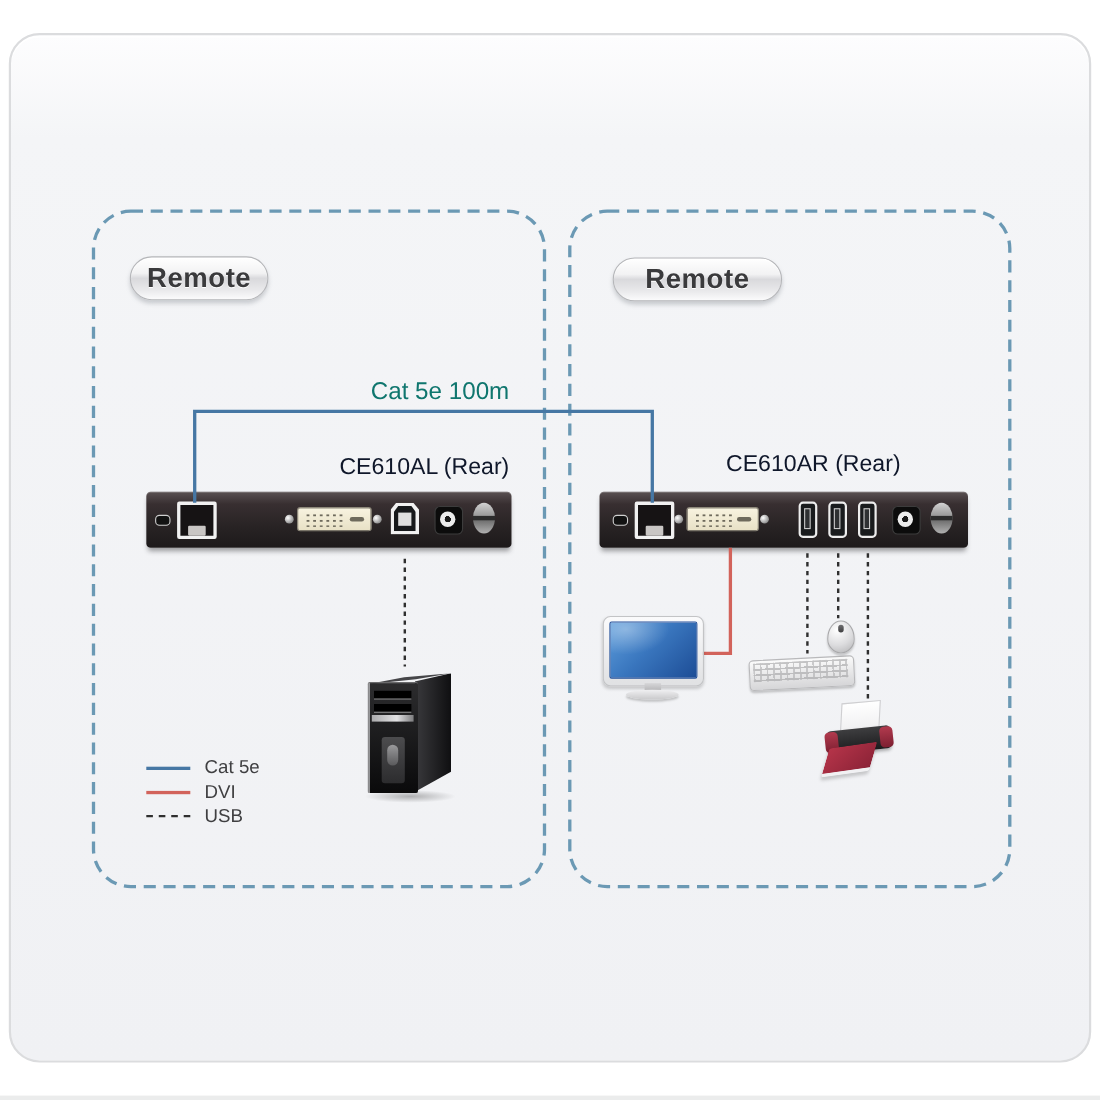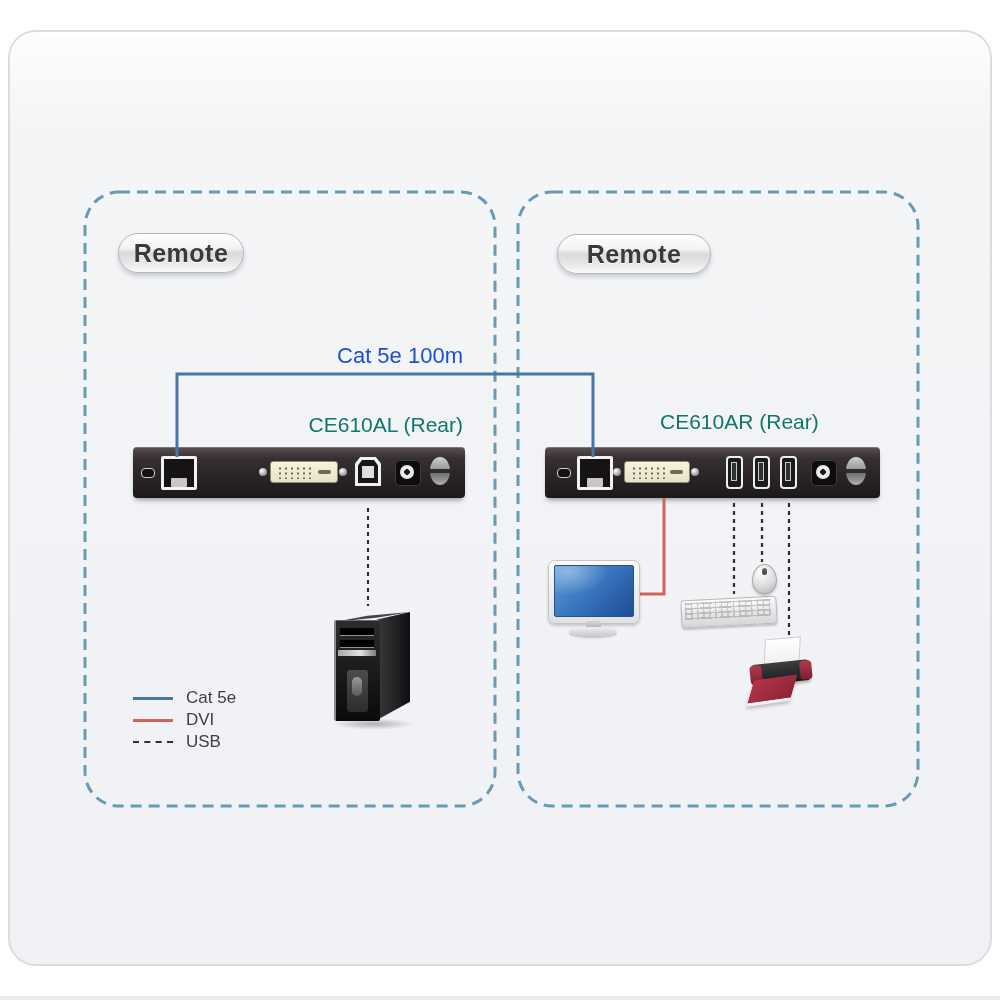--- a/index.html
+++ b/index.html
@@ -28,22 +28,22 @@
     background:linear-gradient(180deg,#ffffff 0%,#f2f2f3 38%,#d9d9dc 50%,#e9e9eb 78%,#fbfbfc 100%);
     border:1px solid #b5b6b9;
     box-shadow:0 3px 4px rgba(120,125,135,.35), inset 0 1px 0 #ffffff;
     display:flex;align-items:center;justify-content:center;
     font-weight:bold;font-size:25px;color:#3a3a3c;letter-spacing:.5px;
     text-shadow:0 1px 0 #ffffff;
   }
   .pill-local{left:118px;top:233px;width:124px;}
   .pill-remote{left:557px;top:234px;width:152px;}
 
-  .cable-label{left:318px;top:343px;width:164px;text-align:center;font-size:22px;color:#1d4ed8;z-index:5;}
-  .device-label{font-size:21px;color:#0f766e;z-index:5;}
+  .cable-label{left:318px;top:343px;width:164px;text-align:center;font-size:22px;color:#0f766e;z-index:5;}
+  .device-label{font-size:21px;color:#0f172a;z-index:5;}
   .device-label.local{left:245px;top:413px;width:218px;text-align:right;}
   .device-label.remote{left:660px;top:410px;width:218px;text-align:left;}
 
   
   .panel{
     height:51px;border-radius:4px;z-index:3;
     background:linear-gradient(180deg,#5a5152 0%,#382F31 22%,#282324 62%,#1d191a 100%);
     box-shadow:0 4px 5px -2px rgba(40,40,45,.45), inset 0 1px 0 rgba(255,255,255,.22);
   }
   .panel-local{left:133px;top:447px;width:332px;}

